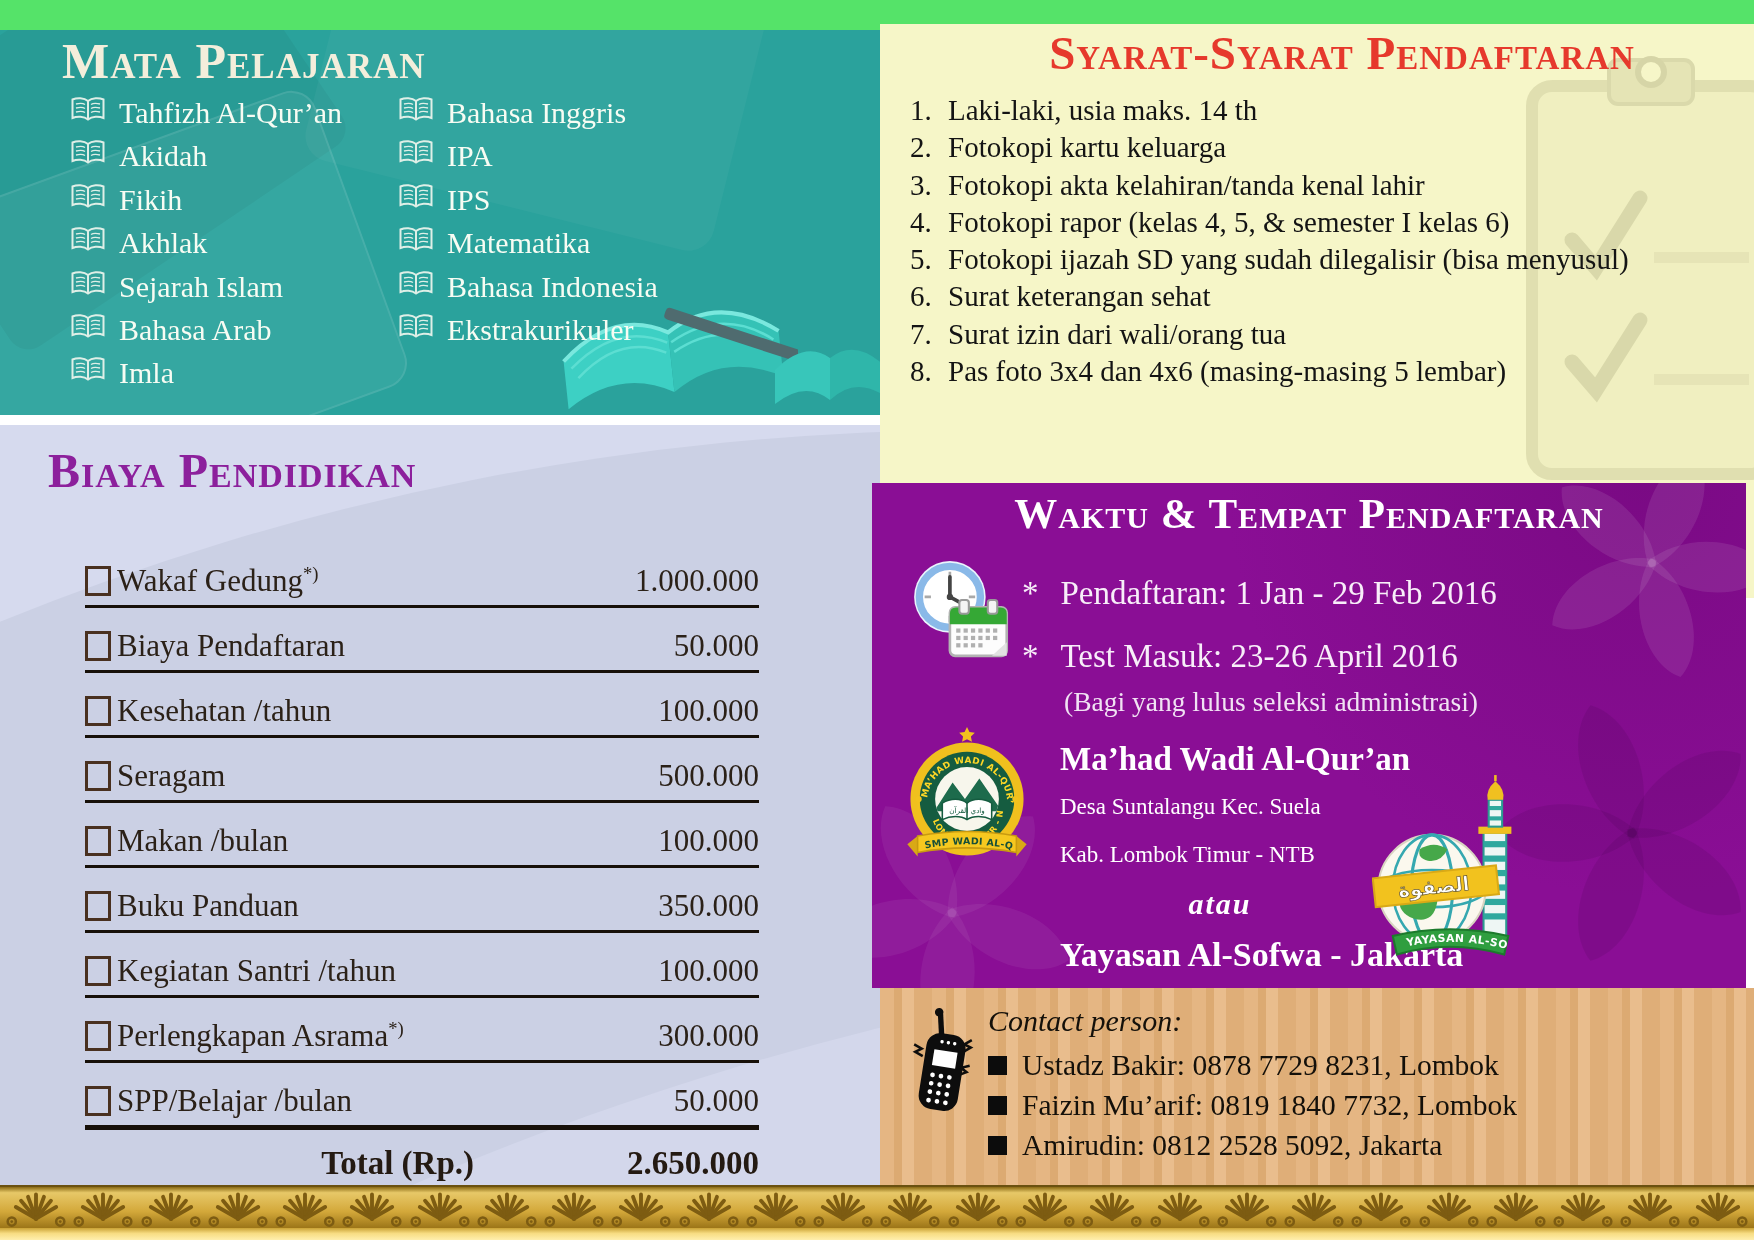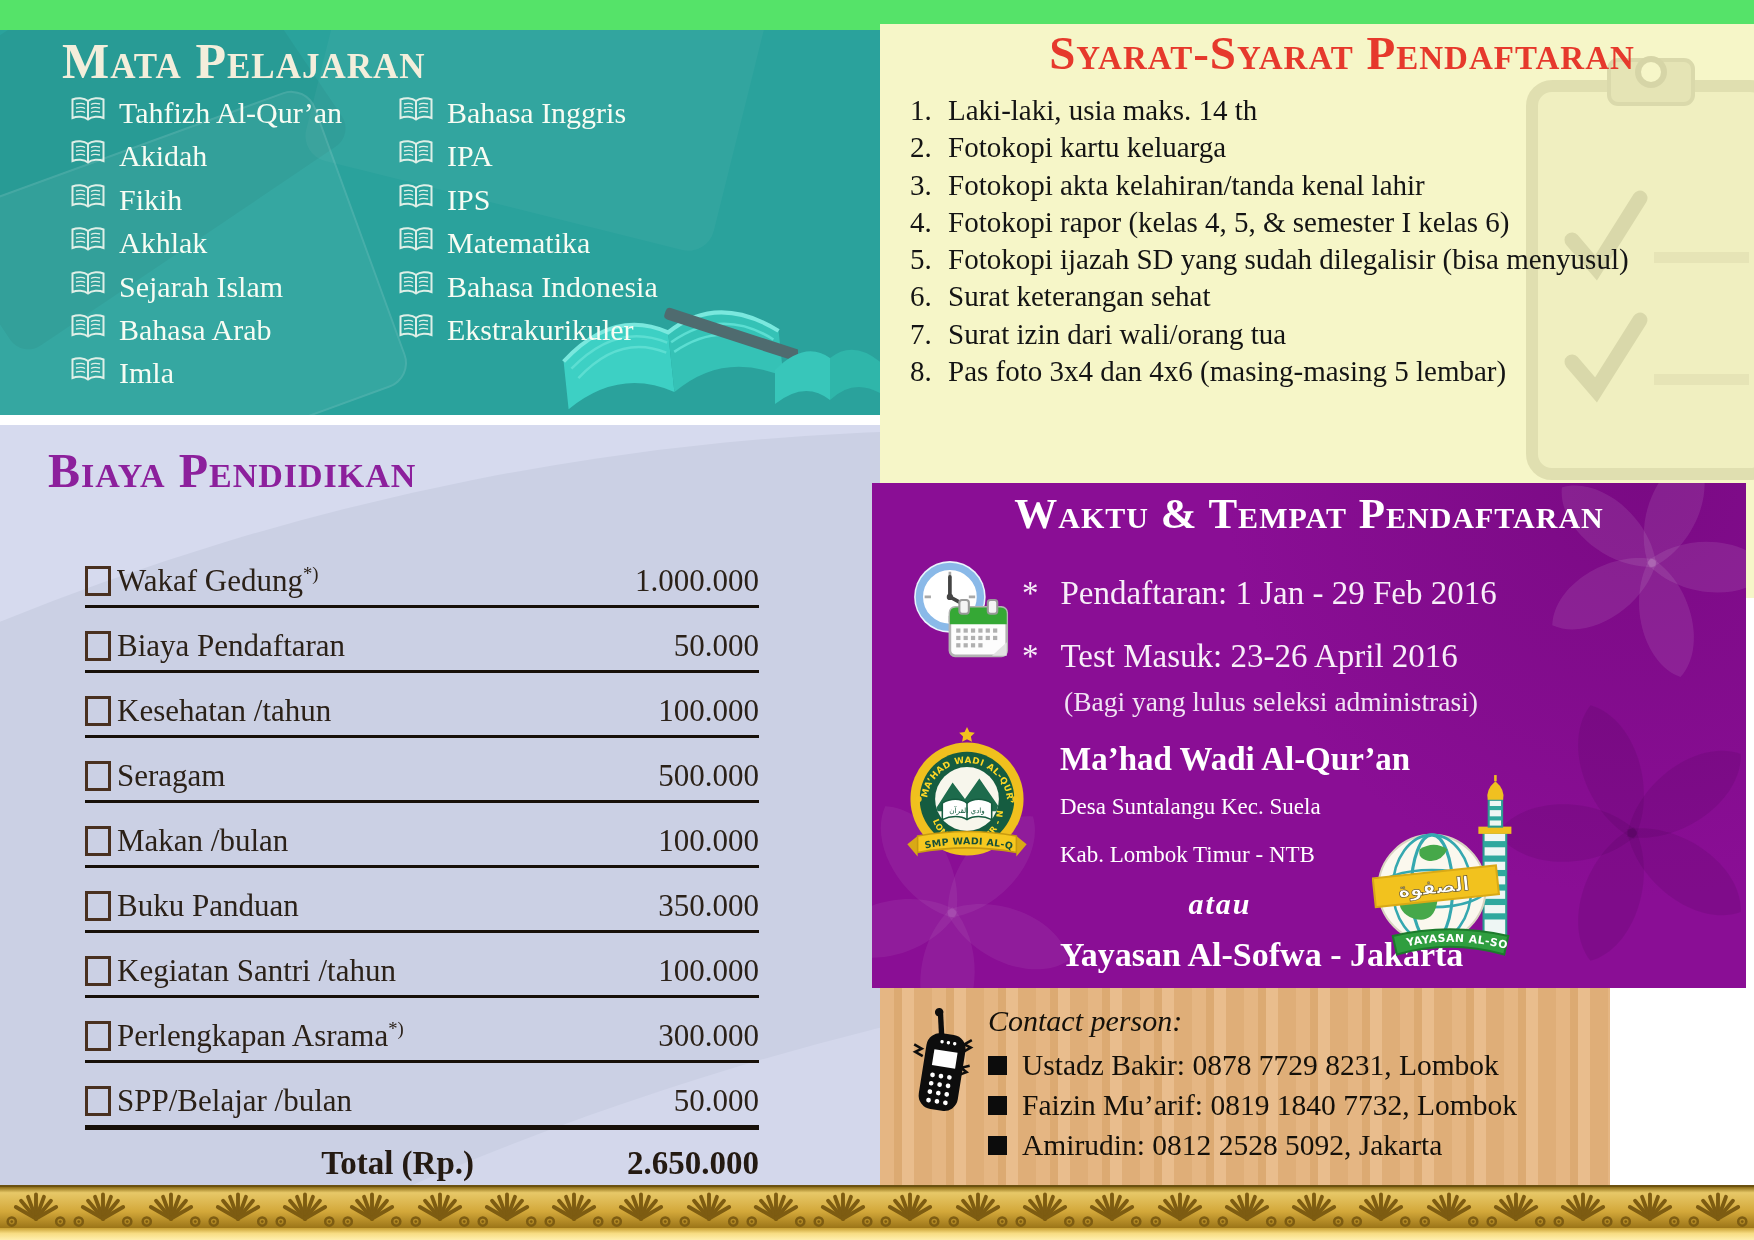--- a/index.html
+++ b/index.html
@@ -70,21 +70,21 @@
   .sched-note{position:absolute;font-size:27.5px;color:#f1e2f3;}
   .addr{left:188px;top:252px;color:#fff;}
   .addr .nm{font-size:33px;font-weight:bold;line-height:48px;}
   .addr .ln{font-size:23px;line-height:48px;}
   .addr .or{font-size:30px;font-weight:bold;font-style:italic;line-height:50px;text-align:center;
       width:320px;letter-spacing:2px;}
   .addr .nm2{font-size:34px;font-weight:bold;line-height:52px;}
   .flower{position:absolute;}
 
   
-  .wood-panel{left:880px;top:988px;width:730px;height:197px;overflow:hidden;
+  .wood-panel{left:880px;top:988px;width:874px;height:197px;overflow:hidden;
       background:repeating-linear-gradient(90deg,#e5b683 0 14px,#dcaa72 14px 22px,#e9bd8d 22px 34px,#dfae78 34px 52px);}
   .contact-head{left:108px;top:16px;font-size:30px;font-style:italic;color:#14100a;}
   .contact-list{left:108px;top:62px;list-style:none;margin:0;padding:0;}
   .contact-list li{display:flex;align-items:center;gap:15px;font-size:29.5px;color:#14100a;
       margin-bottom:9px;height:31px;}
   .sq{display:inline-block;width:19px;height:19px;background:#0c0c0c;}
 
   
   .gold-border{left:0;top:1185px;width:1754px;height:55px;}
   .gold-band{height:43px;border-top:2px solid #6b5110;box-sizing:border-box;

